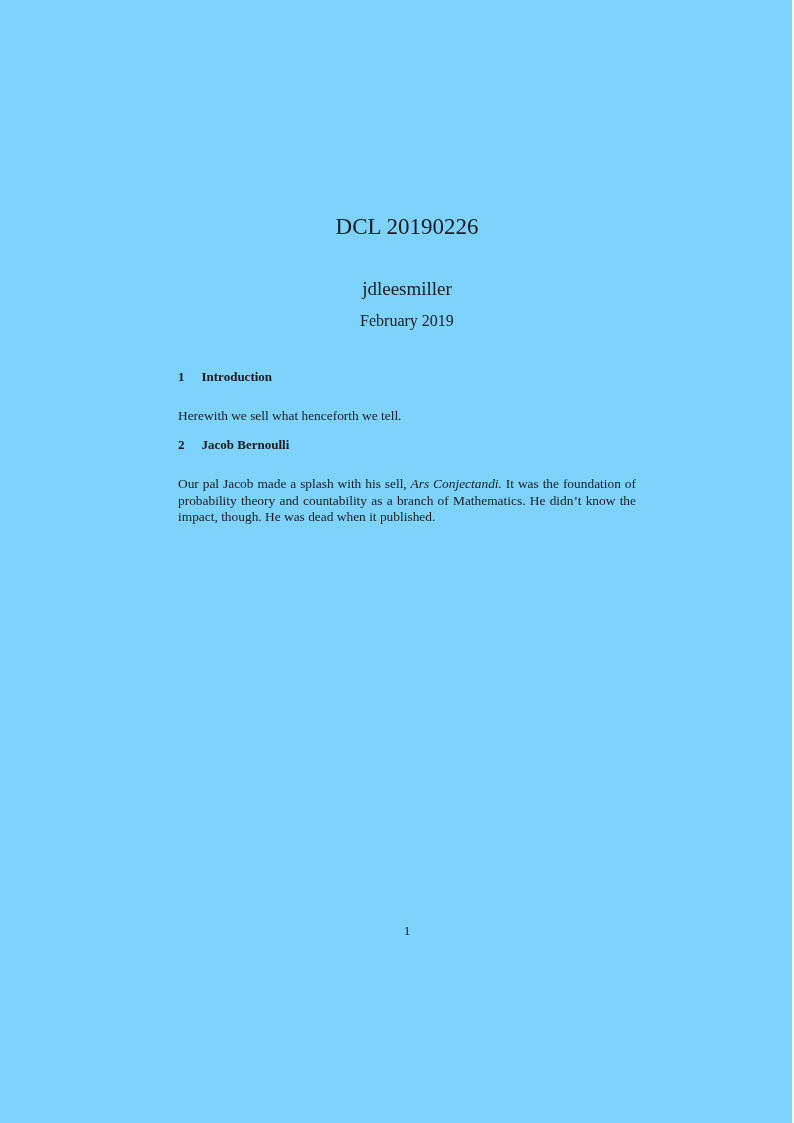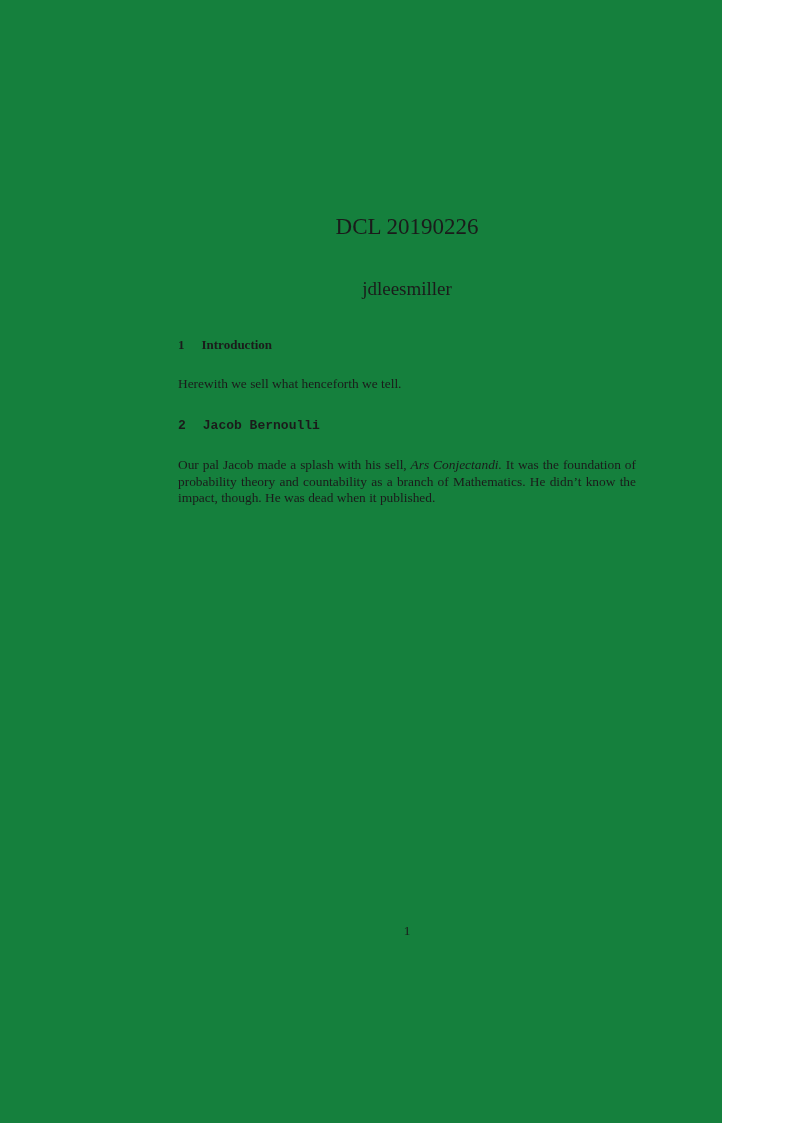--- a/index.html
+++ b/index.html
@@ -3,23 +3,23 @@
 <meta charset="utf-8">
 <title>Document</title>
 <style>
   html, body {
     margin: 0;
     padding: 0;
     background: #ffffff;
   }
   .page {
     position: relative;
-    width: 722px;
+    width: 792px;
     height: 1123px;
-    background: #15803d;
+    background: #7dd3fc;
     color: #1b1b1b;
     font-family: "Liberation Serif", "DejaVu Serif", serif;
     overflow: hidden;
   }
   .content {
     position: absolute;
     left: 178px;
     top: 0;
     width: 458px;
   }
@@ -42,21 +42,21 @@
     line-height: 18px;
     margin-top: 14px;
   }
   .section-heading {
     font-size: 13px;
     font-weight: bold;
     line-height: 22px;
     margin: 0;
   }
   .sec1 { margin-top: 36px; }
-  .sec2 { margin-top: 23px; font-family: Liberation Mono, monospace; }
+  .sec2 { margin-top: 10px; }
   .sec-num {
     display: inline-block;
     margin-right: 17px;
   }
   .body-text {
     font-size: 13.4px;
     line-height: 16.3px;
     text-align: justify;
     margin: 20px 0 0 0;
     hyphens: manual;
@@ -76,20 +76,21 @@
 </style>
 </head>
 <body>
 
 <div class="page">
   <div class="content">
 
     <div class="titleblock">
       <div class="doc-title">DCL 20190226</div>
       <div class="doc-author">jdleesmiller</div>
+      <div class="doc-date">February 2019</div>
     </div>
 
     <h2 class="section-heading sec1">
       <span class="sec-num">1</span><span>Introduction</span>
     </h2>
     <p class="body-text">Herewith we sell what henceforth we tell.</p>
 
     <h2 class="section-heading sec2">
       <span class="sec-num">2</span><span>Jacob Bernoulli</span>
     </h2>

